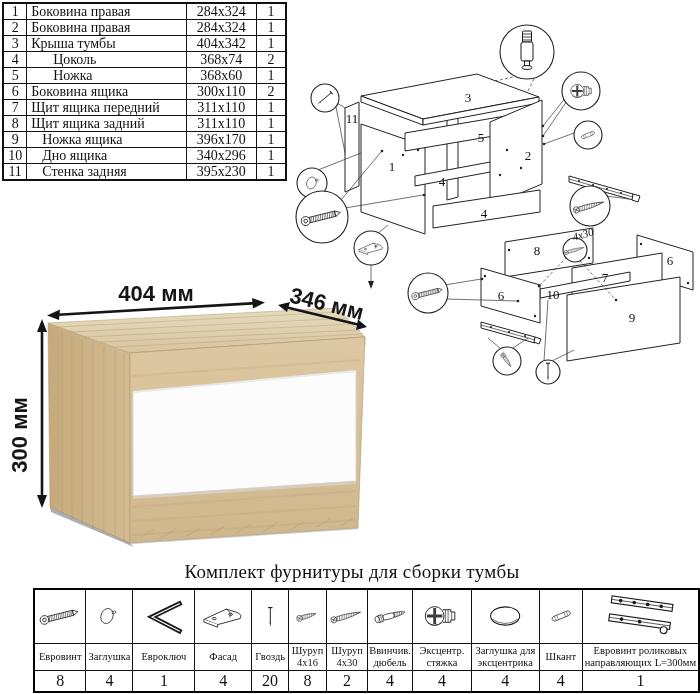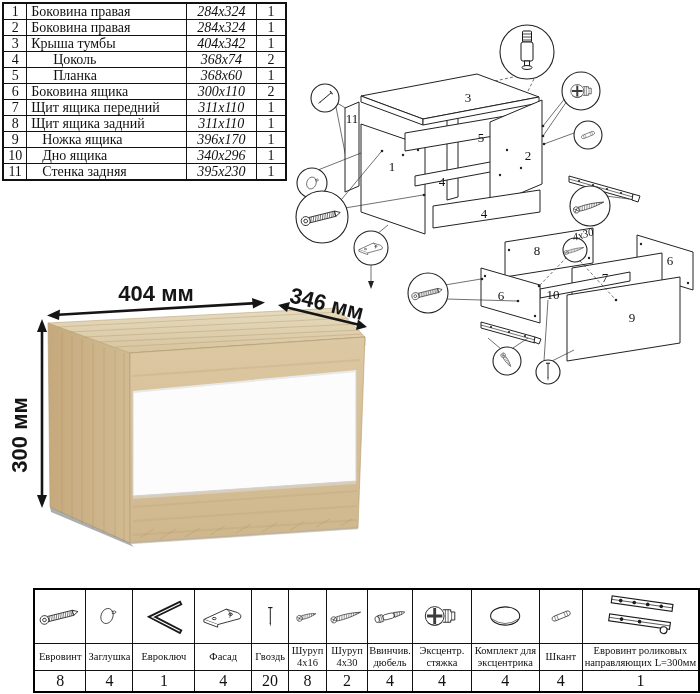--- a/index.html
+++ b/index.html
@@ -11,21 +11,21 @@
     font-family:"Liberation Serif","DejaVu Serif",serif;color:#111;}
   .stage{position:relative;width:700px;height:694px;background:#fff;}
 
   
   table.parts{position:absolute;left:2px;top:2px;width:285px;border-collapse:collapse;
     border:2px solid #111;font-size:14px;}
   table.parts td{border:1px solid #111;height:15px;line-height:15px;padding:0 2px;
     white-space:nowrap;overflow:hidden;}
   table.parts td.c-num{text-align:center;width:24px;padding:0;}
   table.parts td.c-name{width:160px;padding-left:4px;}
-  table.parts td.c-size{text-align:center;width:71px;font-style:italic;}
+  table.parts td.c-size{text-align:center;width:71px;}
   table.parts td.c-qty{text-align:center;width:30px;padding:0;}
 
   
   svg.exploded{position:absolute;left:285px;top:0;width:415px;height:394px;}
   svg.photo{position:absolute;left:0;top:275px;width:390px;height:290px;}
   .panel{fill:#fff;stroke:#222;stroke-width:1;}
   .thin{fill:none;stroke:#333;stroke-width:.7;}
   .dash{fill:none;stroke:#333;stroke-width:.7;stroke-dasharray:3 2.2;}
   .callout{fill:#fff;stroke:#222;stroke-width:1.1;}
   .num{font:13px "Liberation Serif",serif;fill:#111;text-anchor:middle;}
@@ -170,21 +170,21 @@
 
     <tr>
       <td class="c-num">4</td>
       <td class="c-name" style="padding-left: 26px; font-family: Liberation Serif, serif;">Цоколь</td>
       <td class="c-size">368x74</td>
       <td class="c-qty">2</td>
     </tr>
 
     <tr>
       <td class="c-num">5</td>
-      <td class="c-name" style="padding-left: 26px;">Планка</td>
+      <td class="c-name" style="padding-left: 26px;">Ножка</td>
       <td class="c-size">368x60</td>
       <td class="c-qty">1</td>
     </tr>
 
     <tr>
       <td class="c-num">6</td>
       <td class="c-name">Боковина ящика</td>
       <td class="c-size">300x110</td>
       <td class="c-qty">2</td>
     </tr>
@@ -424,20 +424,21 @@
     </g>
 
     <g>
       <text class="dim-text" x="27" y="160" transform="rotate(-90 27 160)">300 мм</text>
       <line class="dim-line" x1="42" y1="52" x2="42" y2="225"></line>
       <path class="dim-head" d="M42 44 L37 57 L47 57 Z"></path>
       <path class="dim-head" d="M42 233 L37 220 L47 220 Z"></path>
     </g>
   </svg>
 
+  <div class="hw-title">Комплект фурнитуры для сборки тумбы</div>
   <table class="hw">
     <tbody>
       <tr id="hw-row-icons">
           <td class="hw-icon-cell" style="width: 52px;">
             <svg class="hw-svg" viewBox="0 0 60 44" preserveAspectRatio="xMidYMid meet">
               <use href="#icon-euro-screw"></use>
             </svg>
           </td>
           <td class="hw-icon-cell" style="width: 47px;">
             <svg class="hw-svg" viewBox="0 0 60 44" preserveAspectRatio="xMidYMid meet">
@@ -498,21 +499,21 @@
       <tr id="hw-row-labels">
           <td class="hw-label-cell">Евровинт</td>
           <td class="hw-label-cell">Заглушка</td>
           <td class="hw-label-cell">Евроключ</td>
           <td class="hw-label-cell">Фасад</td>
           <td class="hw-label-cell">Гвоздь</td>
           <td class="hw-label-cell">Шуруп 4x16</td>
           <td class="hw-label-cell">Шуруп 4x30</td>
           <td class="hw-label-cell">Ввинчив. дюбель</td>
           <td class="hw-label-cell">Эксцентр. стяжка</td>
-          <td class="hw-label-cell">Комплект для эксцентрика</td>
+          <td class="hw-label-cell">Заглушка для эксцентрика</td>
           <td class="hw-label-cell">Шкант</td>
           <td class="hw-label-cell">Евровинт роликовых направляющих L=300мм</td>
         </tr>
       <tr id="hw-row-qty">
           <td class="hw-qty-cell">8</td>
           <td class="hw-qty-cell">4</td>
           <td class="hw-qty-cell">1</td>
           <td class="hw-qty-cell">4</td>
           <td class="hw-qty-cell">20</td>
           <td class="hw-qty-cell">8</td>

